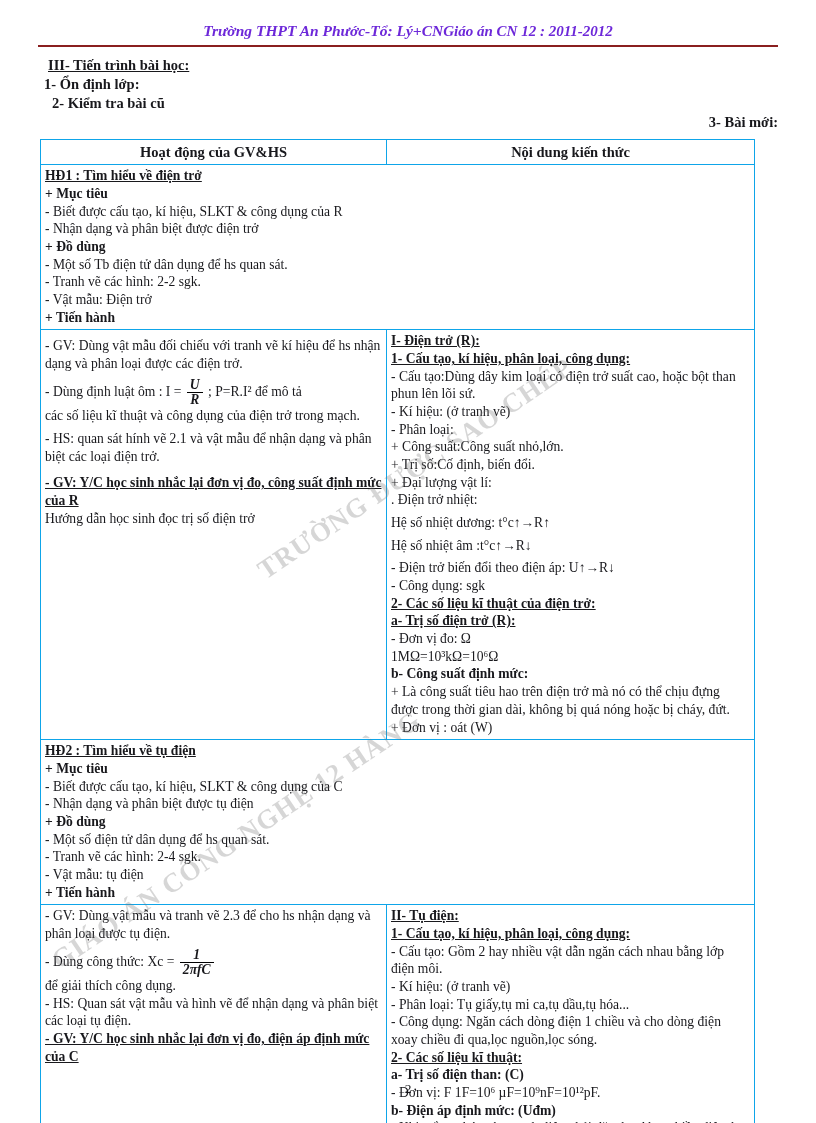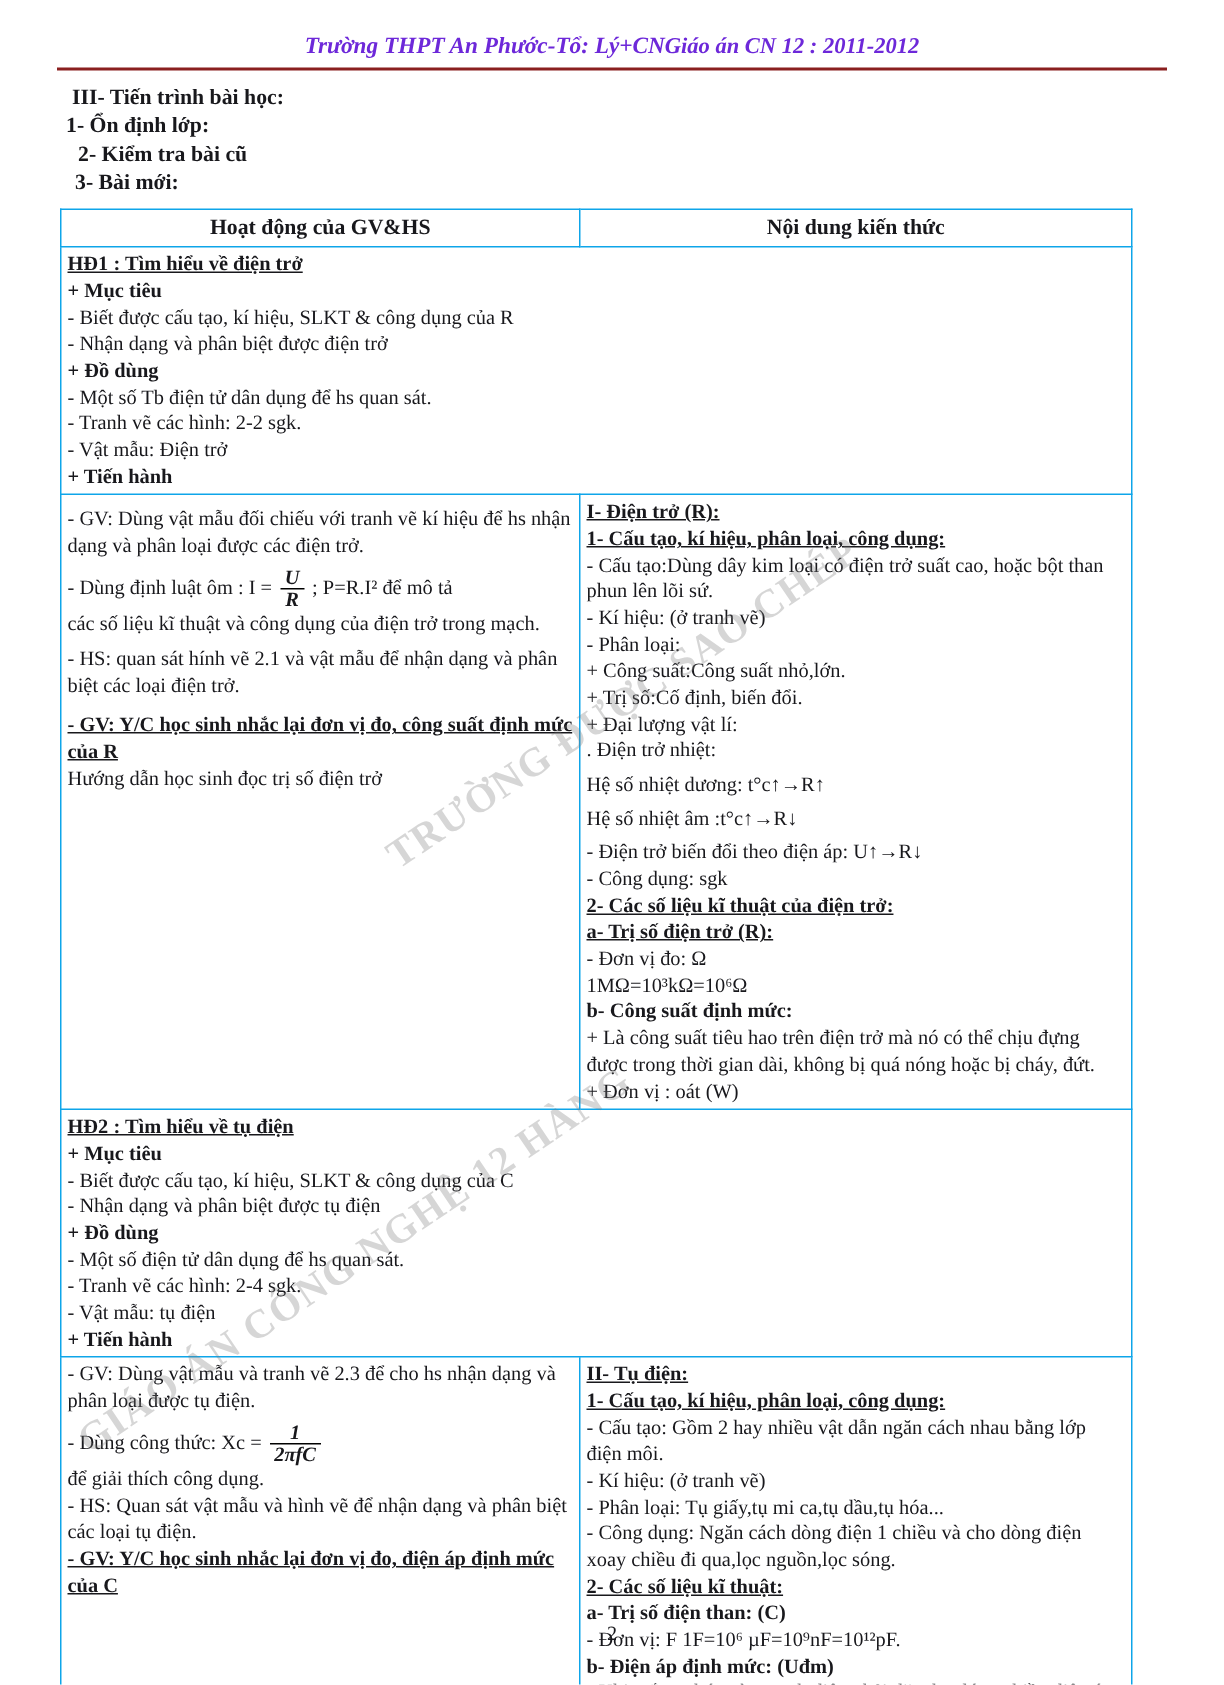--- a/index.html
+++ b/index.html
@@ -28,24 +28,24 @@
     color:#6d28d9;
     padding-bottom:4px;
   }
   .header .right{font-size:15px;}
   .header-rule{
     border-bottom:2px solid #8a1f1f;
     margin-top:1px;margin-bottom:9px;
   }
   
   .intro{font-size:14.5px;line-height:1.32;}
-  .intro .l1{font-weight:bold;margin-left:10px;}
+  .intro .l1{font-weight:bold;text-decoration:underline;margin-left:10px;}
   .intro .l2{font-weight:bold;margin-left:6px;}
   .intro .l3{font-weight:bold;margin-left:14px;}
-  .intro .l4{font-weight:bold;margin-left:12px;}
+  .intro .l4{font-weight:bold;margin-left:12px;text-align:right;}
   
   table.main{
     border-collapse:collapse;
     width:714px;
     margin-top:6px;
     margin-left:2px;
     table-layout:fixed;
   }
   table.main td,table.main th{
     border:1px solid #0ea5e9;

